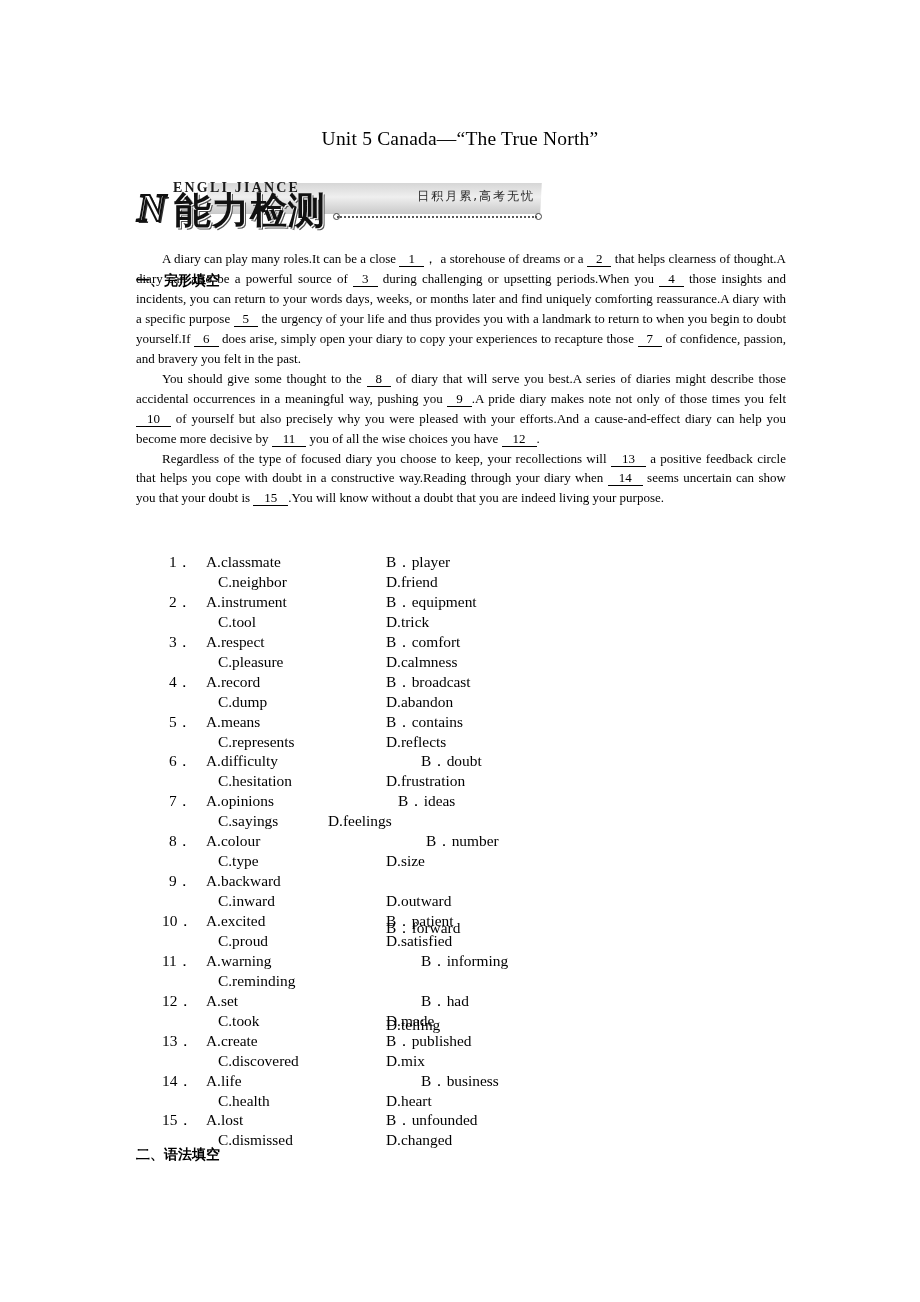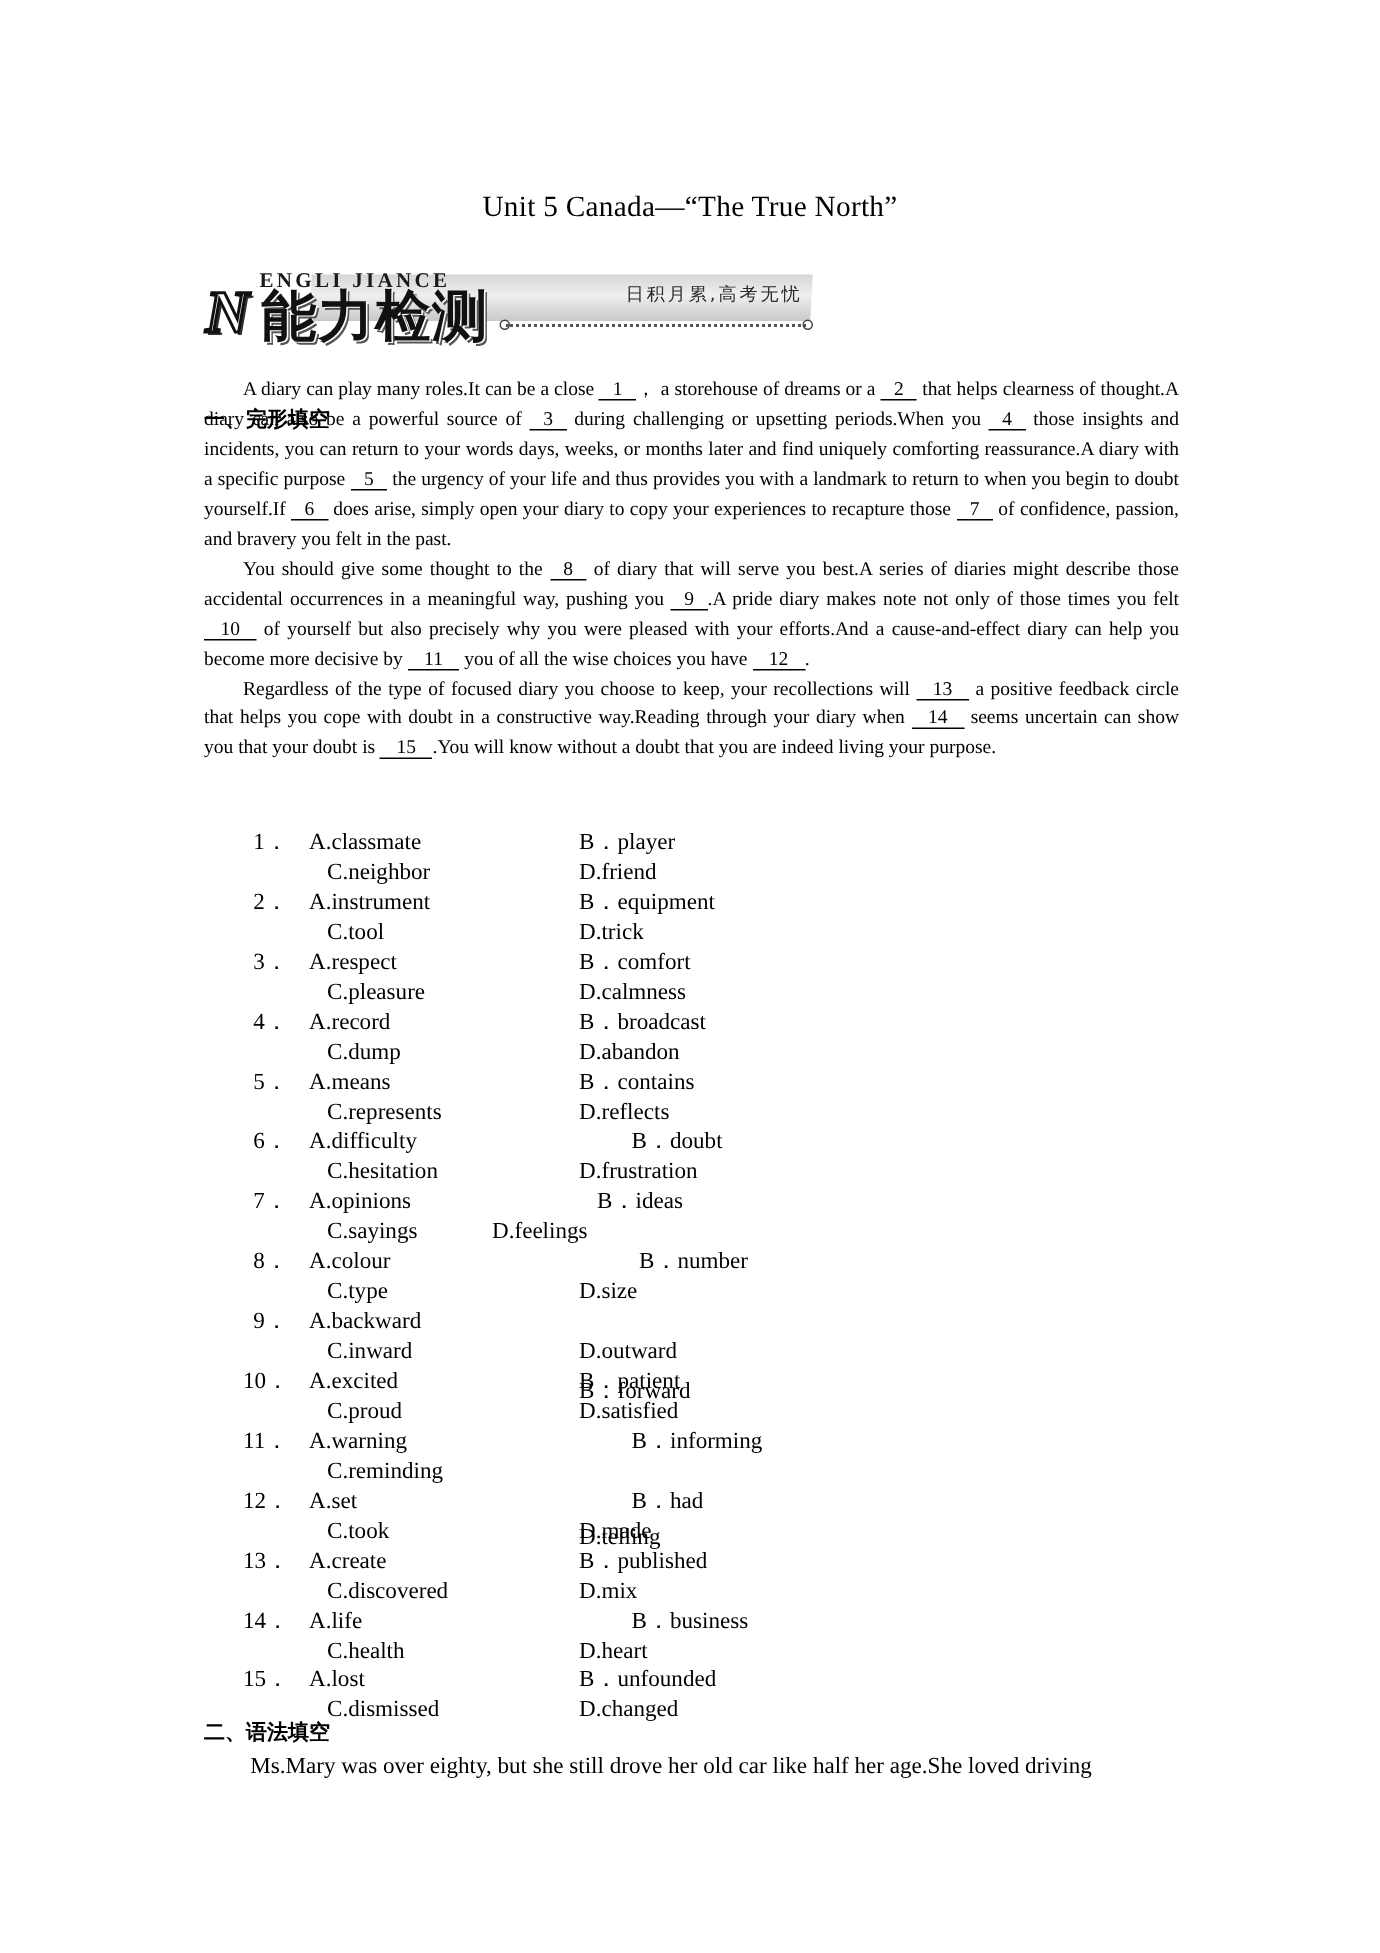--- a/index.html
+++ b/index.html
@@ -347,15 +347,14 @@
       <div class="opt-item">
         <span class="opt-num">15．</span>
         <span class="opt-a">A.lost</span>
         <span class="opt-b" style="left: 250px;">B．unfounded</span>
         <span class="opt-c">C.dismissed</span>
         <span class="opt-d" style="left: 250px;">D.changed</span>
       </div>
     </div>
 
   <div class="bottom-head">二、语法填空</div>
-  <div class="bottom-para">Ms.Mary was over eighty, but she still drove her old car like half her age.She loved driving</div>
 
 </div>
 
 </body></html>

